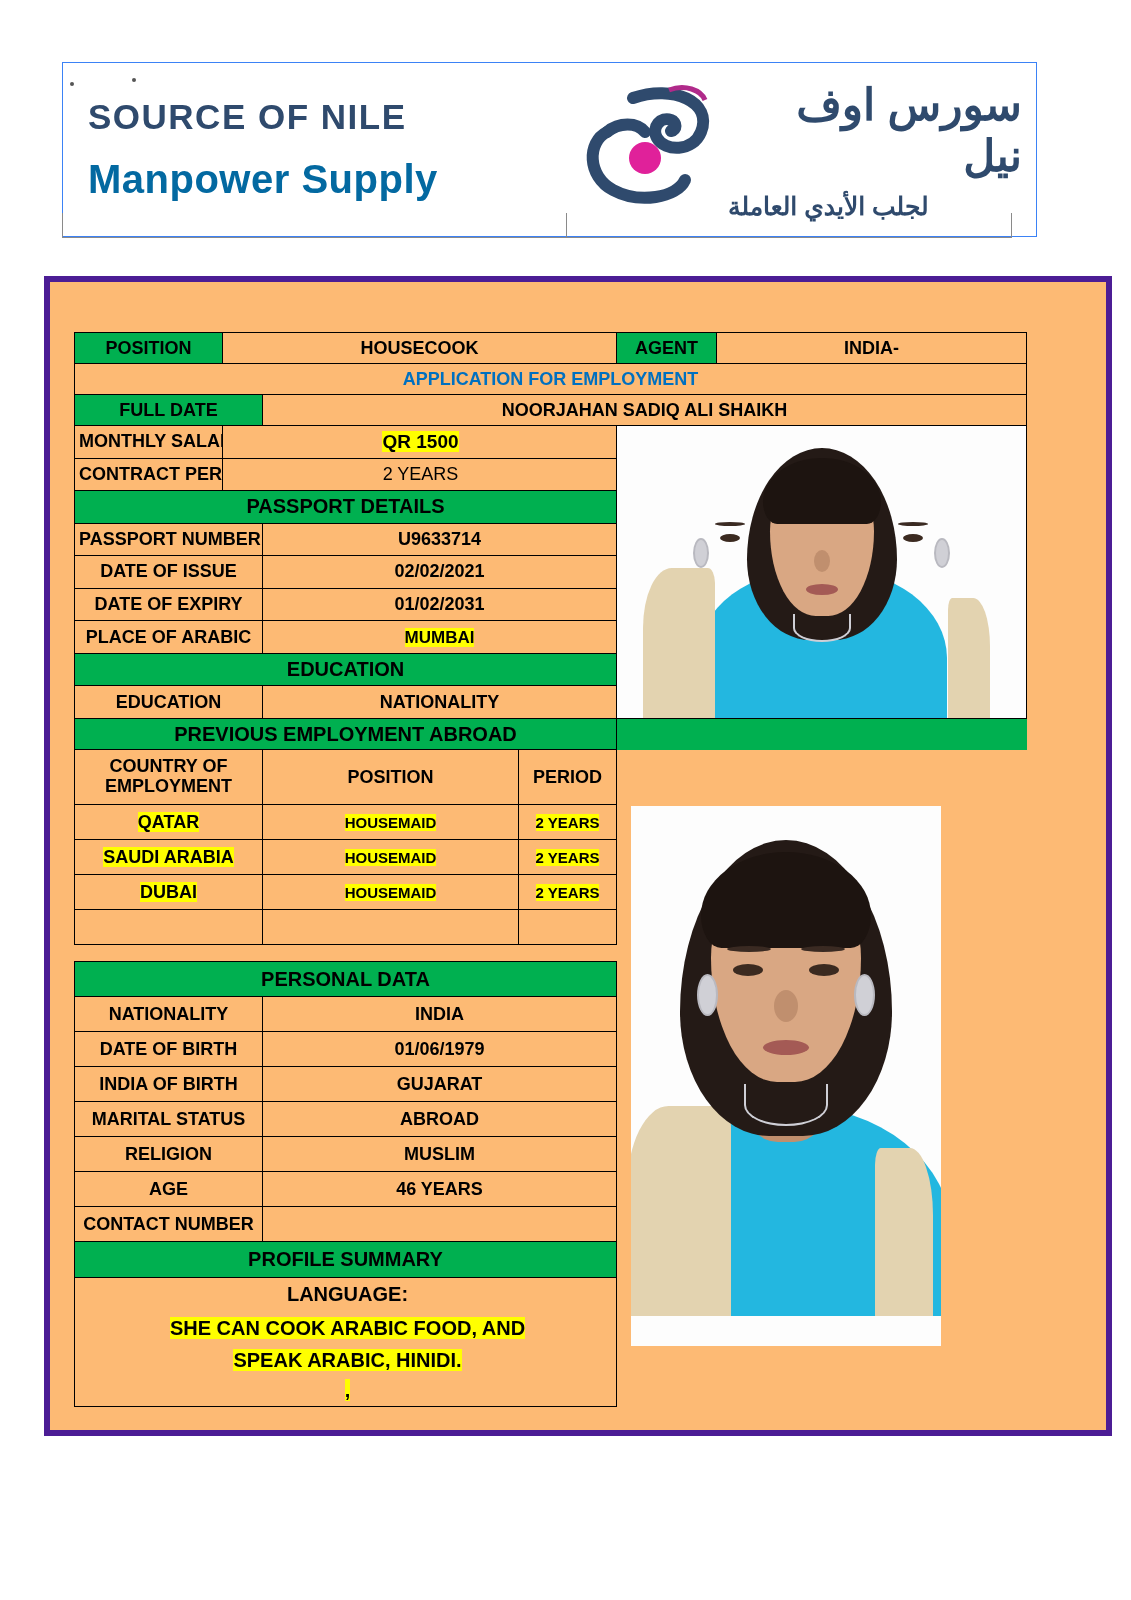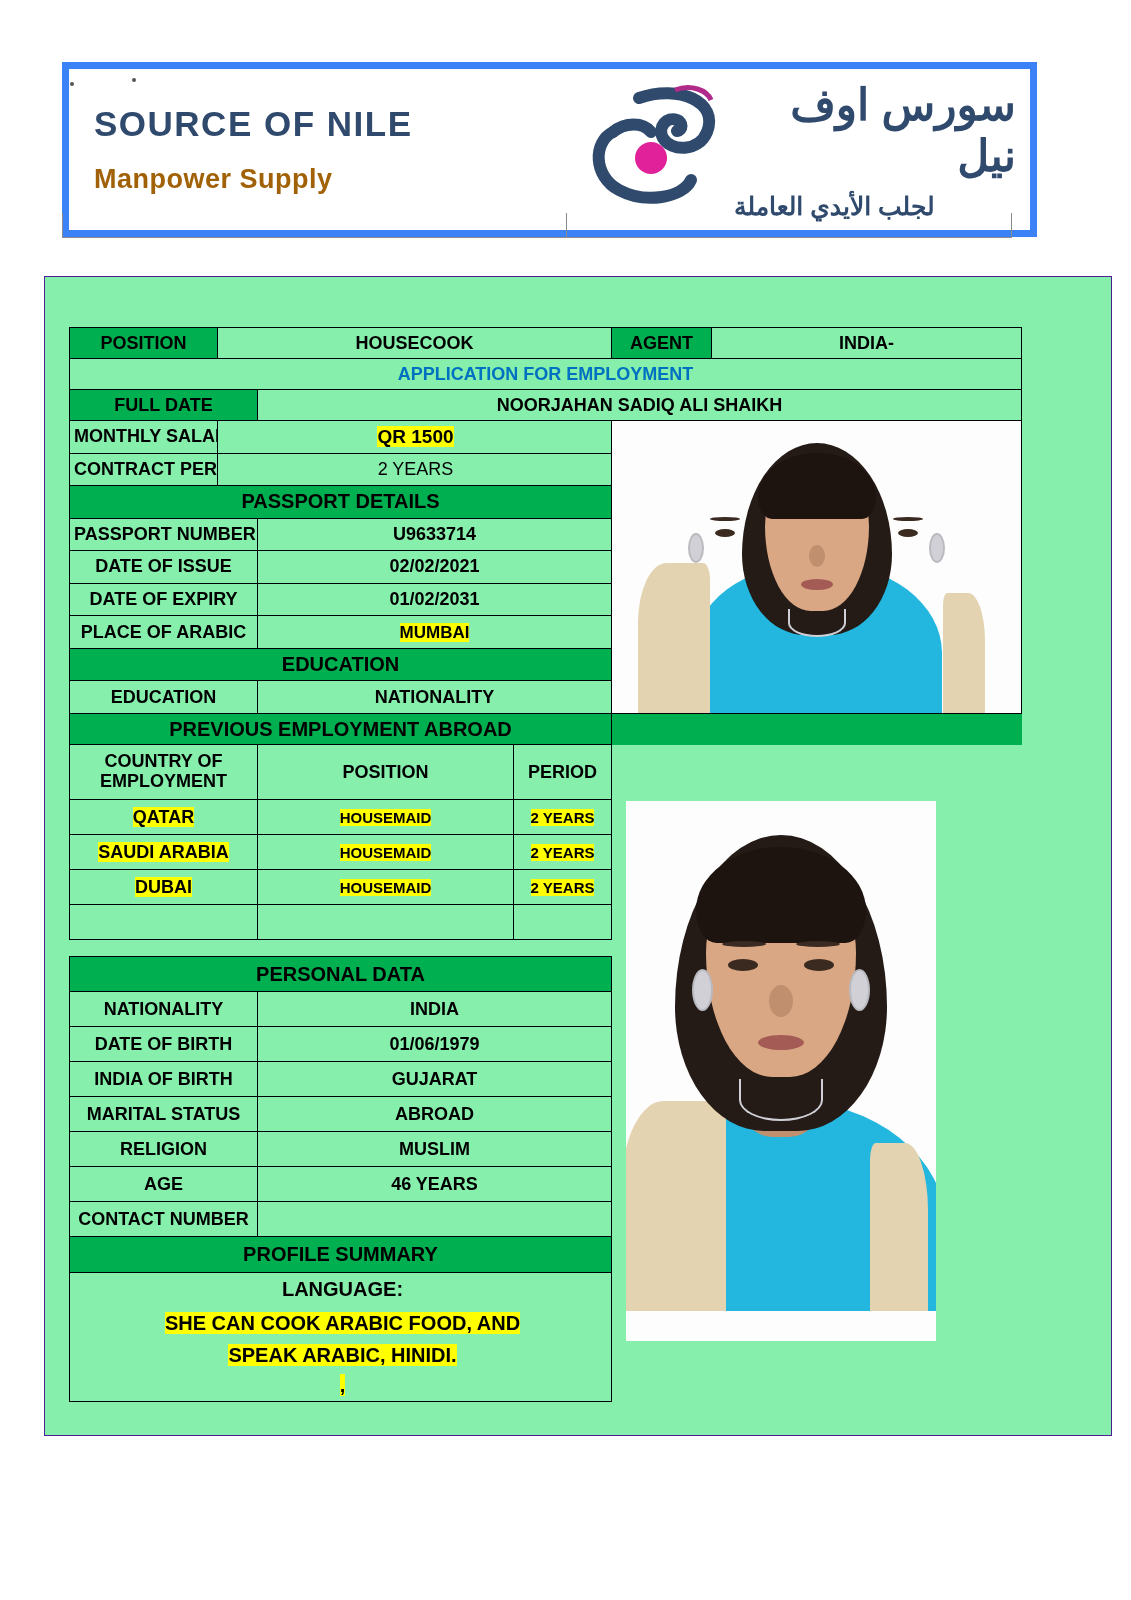--- a/index.html
+++ b/index.html
@@ -15,43 +15,43 @@
     position: relative;
   }
 
   
   .letterhead {
     position: absolute;
     left: 62px;
     top: 62px;
     width: 975px;
     height: 175px;
-    border: 7px solid #3b82f6;
+    border: 1px solid #3b82f6;
     box-sizing: border-box;
     display: flex;
     align-items: stretch;
   }
   .lh-left {
     width: 505px;
     display: flex;
     flex-direction: column;
     justify-content: center;
     padding-left: 25px;
     box-sizing: border-box;
   }
   .lh-line1 {
     font-size: 35px;
     font-weight: bold;
     color: #2f4a6d;
     letter-spacing: 1.5px;
   }
   .lh-line2 {
-    font-size: 27px;
-    font-weight: bold;
-    color: #a16207;
+    font-size: 40px;
+    font-weight: bold;
+    color: #0369a1;
     letter-spacing: 0.5px;
     margin-top: 20px;
   }
   .lh-logo {
     width: 160px;
     display: flex;
     align-items: center;
     justify-content: center;
   }
   .lh-right {
@@ -105,23 +105,23 @@
     border-radius: 50%;
   }
 
   
   .frame {
     position: absolute;
     left: 44px;
     top: 276px;
     width: 1068px;
     height: 1160px;
-    border: 1px solid #4c1d95;
-    box-sizing: border-box;
-    background: #86efac;
+    border: 6px solid #4c1d95;
+    box-sizing: border-box;
+    background: #fdba74;
   }
 
   .sheet {
     position: absolute;
     left: 24px;
     top: 50px;
     width: 952px;
   }
 
   table.grid {

